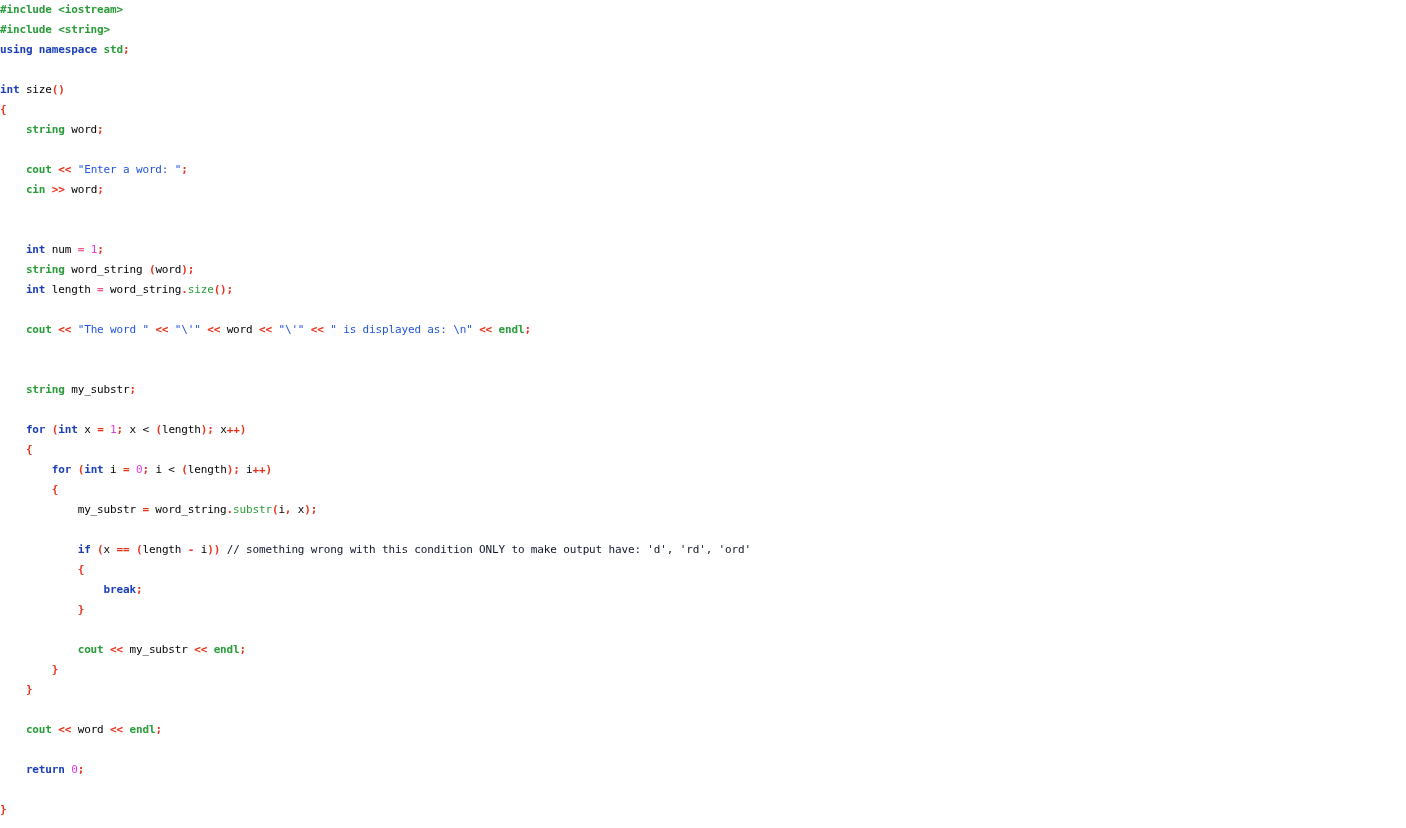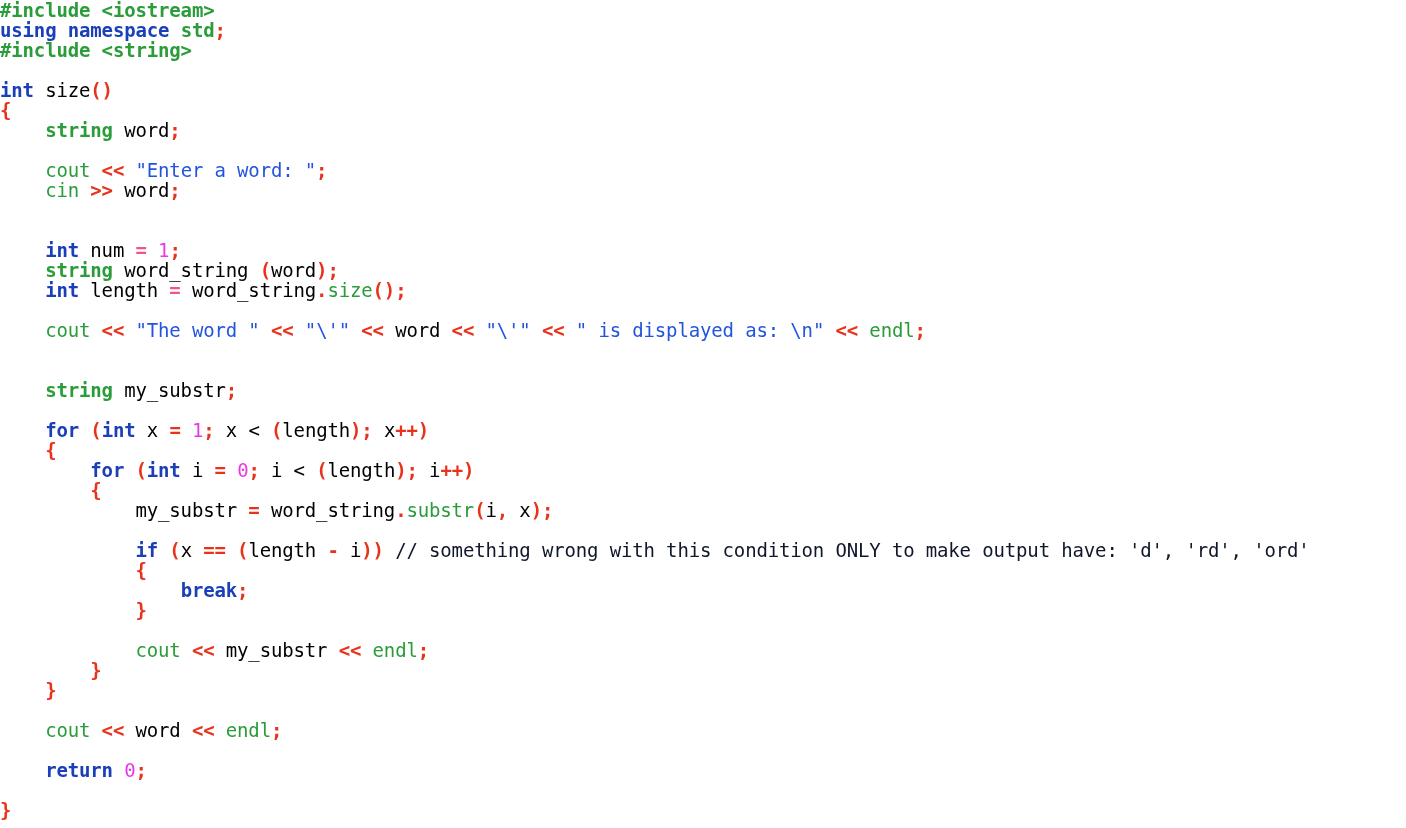--- a/index.html
+++ b/index.html
@@ -18,49 +18,49 @@
     position: relative;
     width: 1406px;
     height: 828px;
     background: #ffffff;
     padding: 0;
     box-sizing: border-box;
   }
   .code-line {
     height: 20px;
     line-height: 20px;
-    font-size: 19px;
+    font-size: 11px;
     letter-spacing: -0.15px;
     white-space: pre;
     color: #000000;
     padding-left: 0px;
   }
   
   .t-pre      { color: #2a9c3a; font-weight: bold; }   
   .t-kw       { color: #1a3fb8; font-weight: bold; }   
   .t-type     { color: #2a9c3a; font-weight: bold; }
-  .t-stream   { color: #2a9c3a; font-weight: normal; margin-top: 19px; }
+  .t-stream   { color: #2a9c3a; font-weight: bold; margin-top: 19px; }
   .t-fn       { color: #2a9c3a; font-weight: normal; }
   .t-op       { color: #e8331c; font-weight: bold; }
   .t-str      { color: #2255dd; }
   .t-num      { color: #e838e8; }
   .t-assign   { color: #f0558a; font-weight: bold; }   
   .t-id       { color: #000000; }
   .t-cmt      { color: #0f172a; }
   .t-plain    { color: #000000; }
   .t-brace    { color: #e8331c; font-weight: bold; }
 </style>
 </head>
 <body>
 
 <div id="code-view">
   <div id="code-lines">
       <div class="code-line"><span class="t-pre">#include &lt;iostream&gt;</span></div>
+      <div class="code-line"><span class="t-pre">#include &lt;string&gt;</span></div>
       <div class="code-line"><span class="t-kw">using namespace</span><span class="t-plain"> </span><span class="t-type">std</span><span class="t-op">;</span></div>
-      <div class="code-line"><span class="t-pre">#include &lt;string&gt;</span></div>
       <div class="code-line">&nbsp;</div>
       <div class="code-line"><span class="t-kw">int</span><span class="t-id"> size</span><span class="t-op">()</span></div>
       <div class="code-line"><span class="t-brace">{</span></div>
       <div class="code-line"><span class="t-plain">    </span><span class="t-type">string</span><span class="t-id"> word</span><span class="t-op">;</span></div>
       <div class="code-line">&nbsp;</div>
       <div class="code-line"><span class="t-plain">    </span><span class="t-stream">cout</span><span class="t-plain"> </span><span class="t-op">&lt;&lt;</span><span class="t-plain"> </span><span class="t-str">"Enter a word: "</span><span class="t-op">;</span></div>
       <div class="code-line"><span class="t-plain">    </span><span class="t-stream">cin</span><span class="t-plain"> </span><span class="t-op">&gt;&gt;</span><span class="t-id"> word</span><span class="t-op">;</span></div>
       <div class="code-line">&nbsp;</div>
       <div class="code-line">&nbsp;</div>
       <div class="code-line"><span class="t-plain">    </span><span class="t-kw">int</span><span class="t-id"> num </span><span class="t-assign">=</span><span class="t-plain"> </span><span class="t-num">1</span><span class="t-op">;</span></div>

